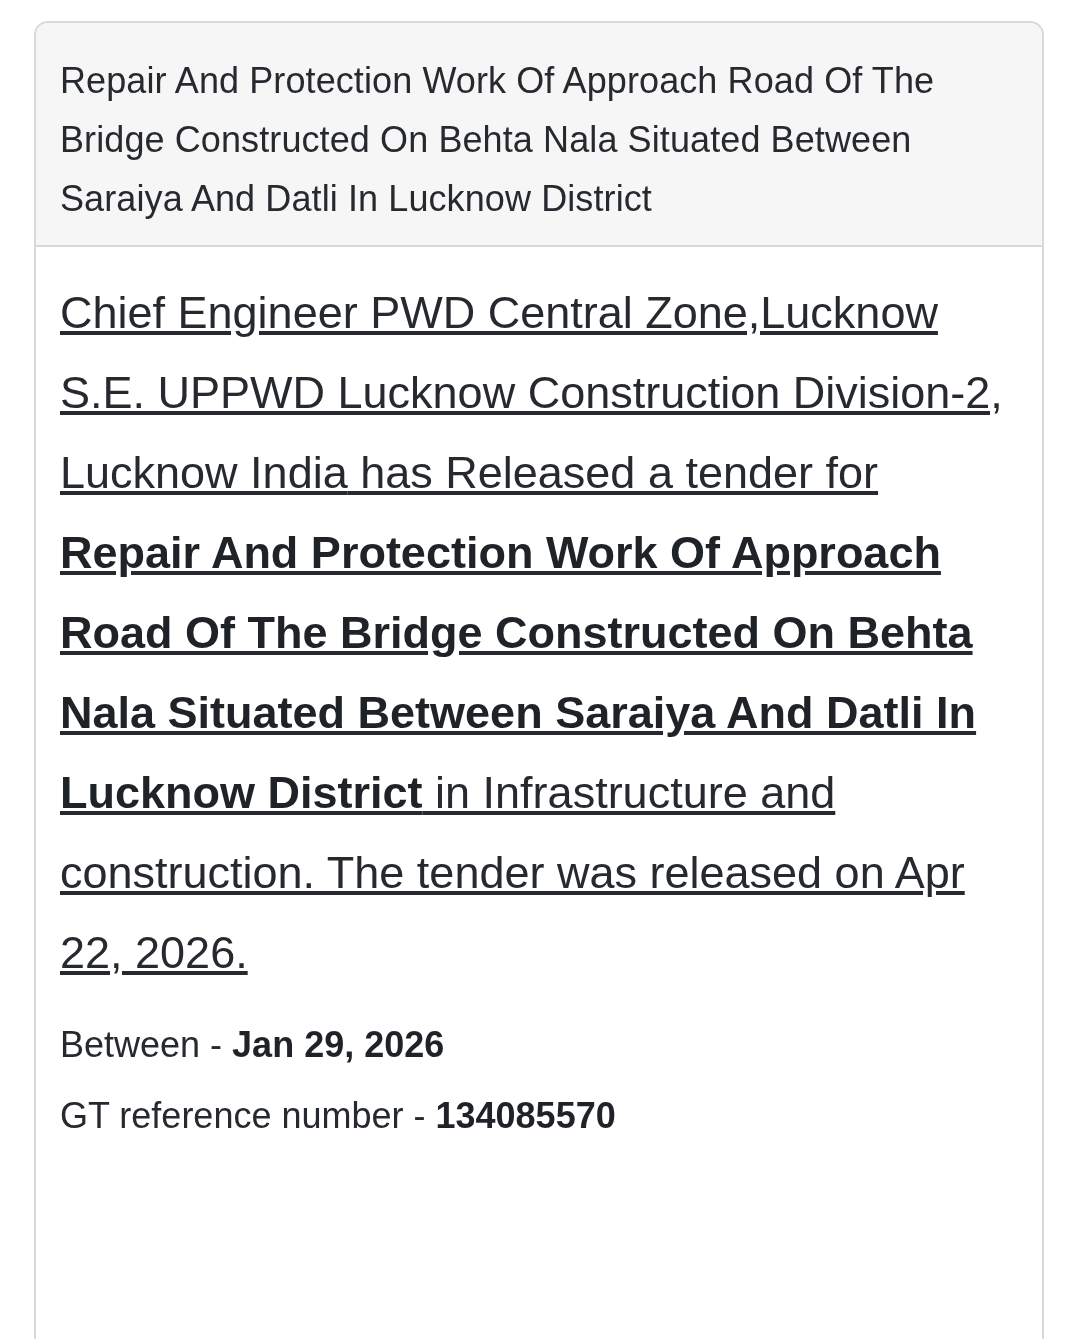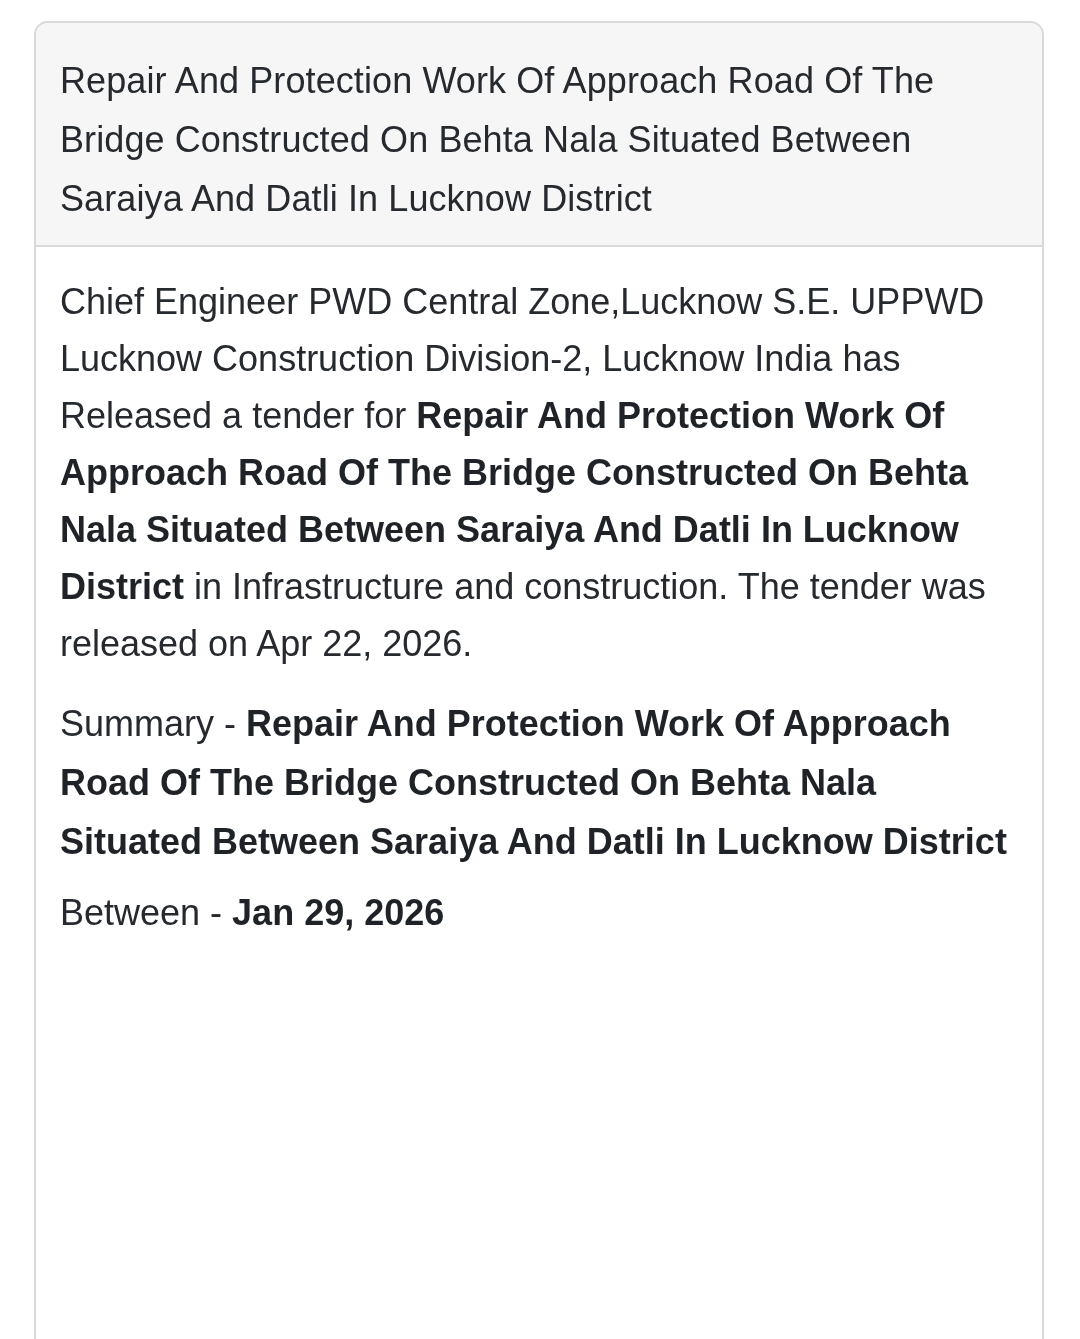--- a/index.html
+++ b/index.html
@@ -40,23 +40,24 @@
       line-height: 59px;
       font-weight: normal;
       color: #262a2f;
       letter-spacing: 0.1px;
     }
     .card-body {
       padding: 26px 24px 0 24px;
     }
     .description {
       margin: 0 0 22px 0;
-      font-size: 36px;
-      line-height: 57px;
+      font-size: 45px;
+      line-height: 80px;
       color: #262a2f;
+      text-decoration: underline;
     }
     .description strong,
     .detail-row strong {
       font-weight: bold;
       color: #1f2328;
     }
     .detail-row {
       margin: 0 0 12px 0;
       font-size: 36px;
       line-height: 59px;
@@ -67,19 +68,19 @@
 <body>
 
 <div class="card">
   <div class="card-header">
     <h2 class="card-title">Repair And Protection Work Of Approach Road Of The Bridge Constructed On Behta Nala Situated Between Saraiya And Datli In Lucknow District</h2>
   </div>
   <div class="card-body">
     <p class="description"><span>Chief Engineer PWD Central Zone,Lucknow S.E. UPPWD Lucknow Construction Division-2, Lucknow India</span><span> has Released a tender for </span><strong>Repair And Protection Work Of Approach Road Of The Bridge Constructed On Behta Nala Situated Between Saraiya And Datli In Lucknow District</strong><span> in Infrastructure and construction. The tender was released on Apr 22, 2026.</span></p>
 
 
-    <p class="detail-row"><span>Summary - </span><strong>Repair And Protection Work Of Approach Road Of The Bridge Constructed On Behta Nala Situated Between Saraiya And Datli In Lucknow District</strong></p>
 
     <p class="detail-row"><span>Between - </span><strong>Jan 29, 2026</strong></p>
 
+    <p class="detail-row"><span>GT reference number - </span><strong>134085570</strong></p>
 
   </div>
 </div>
 
 </body></html>

